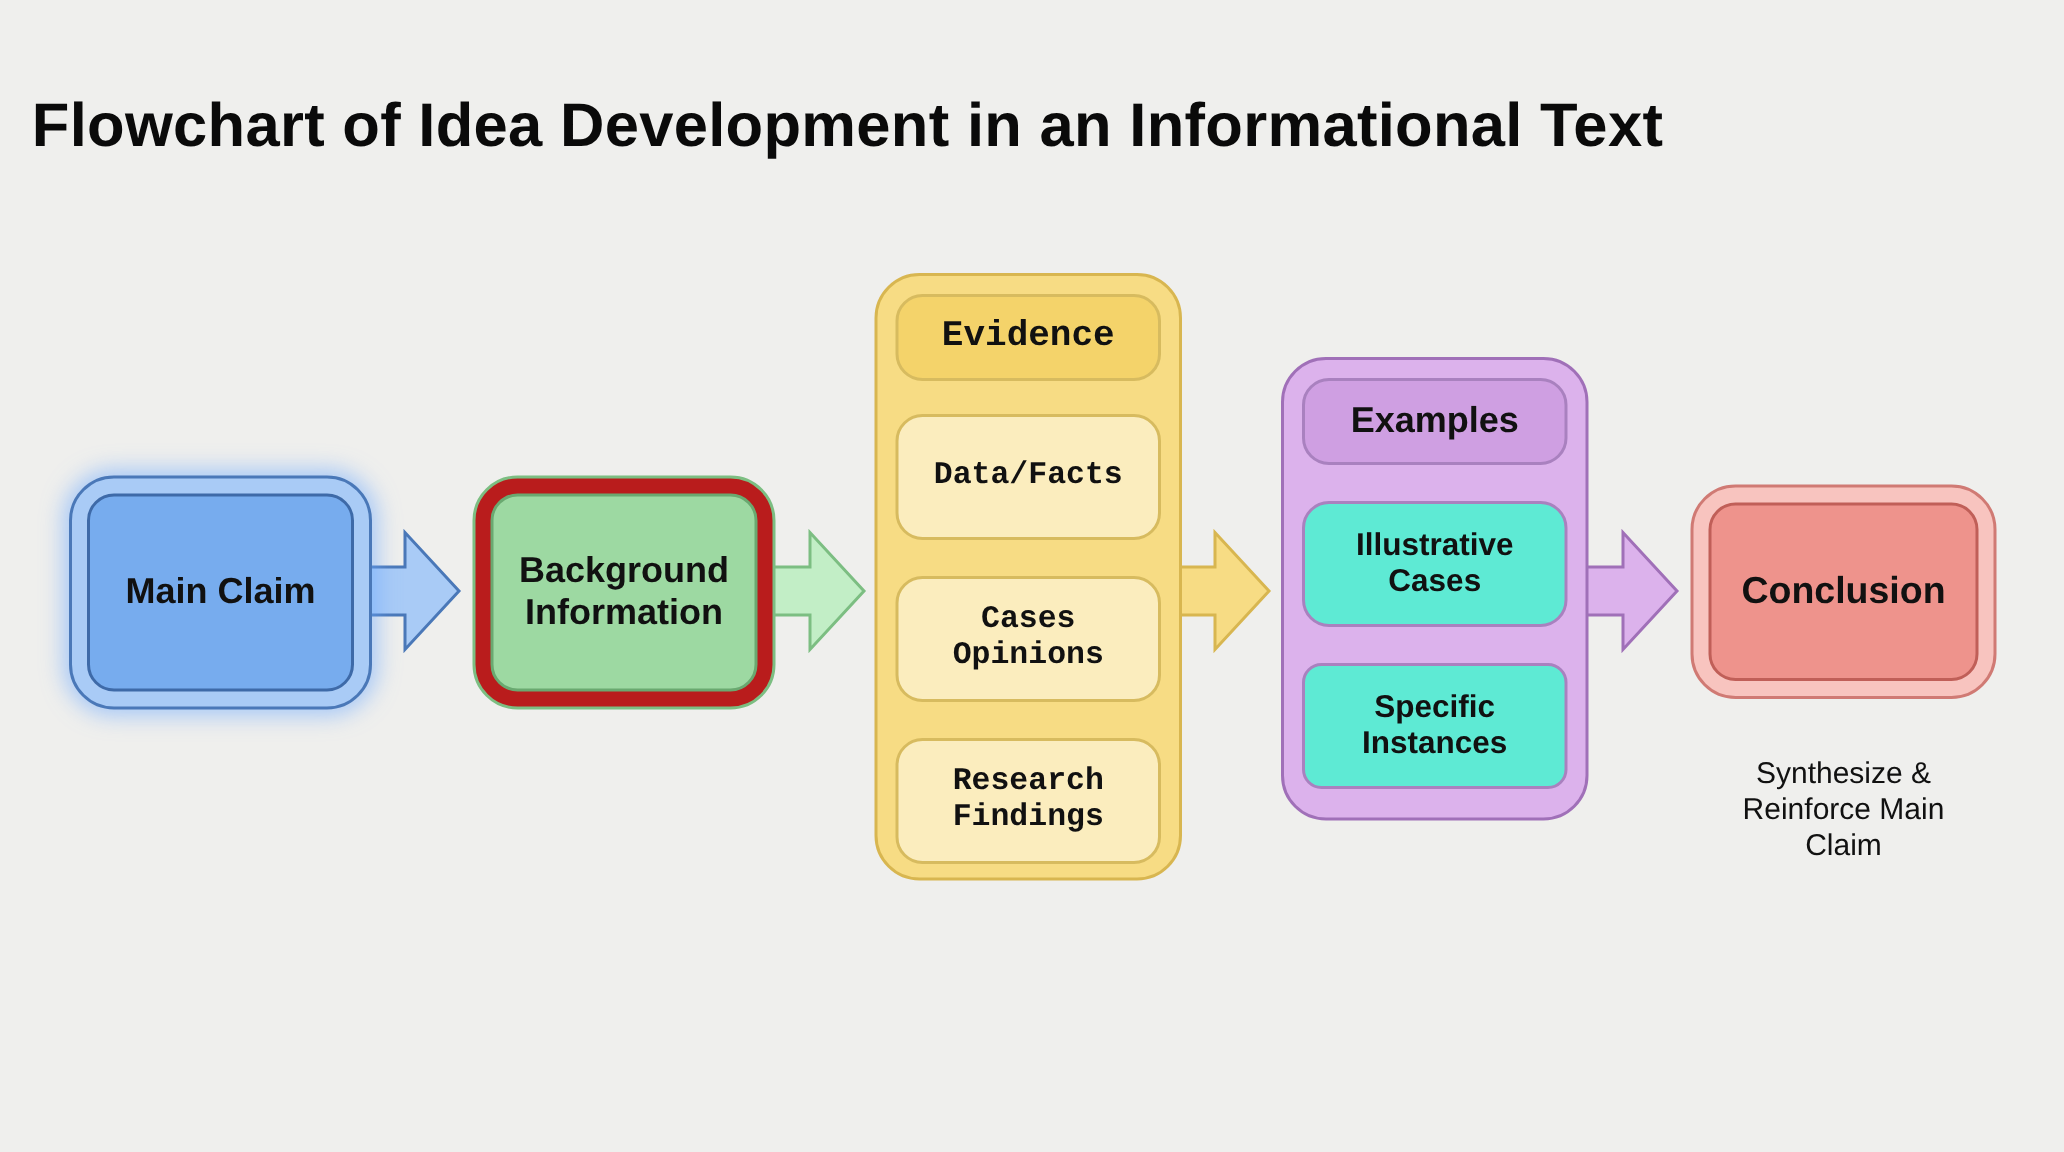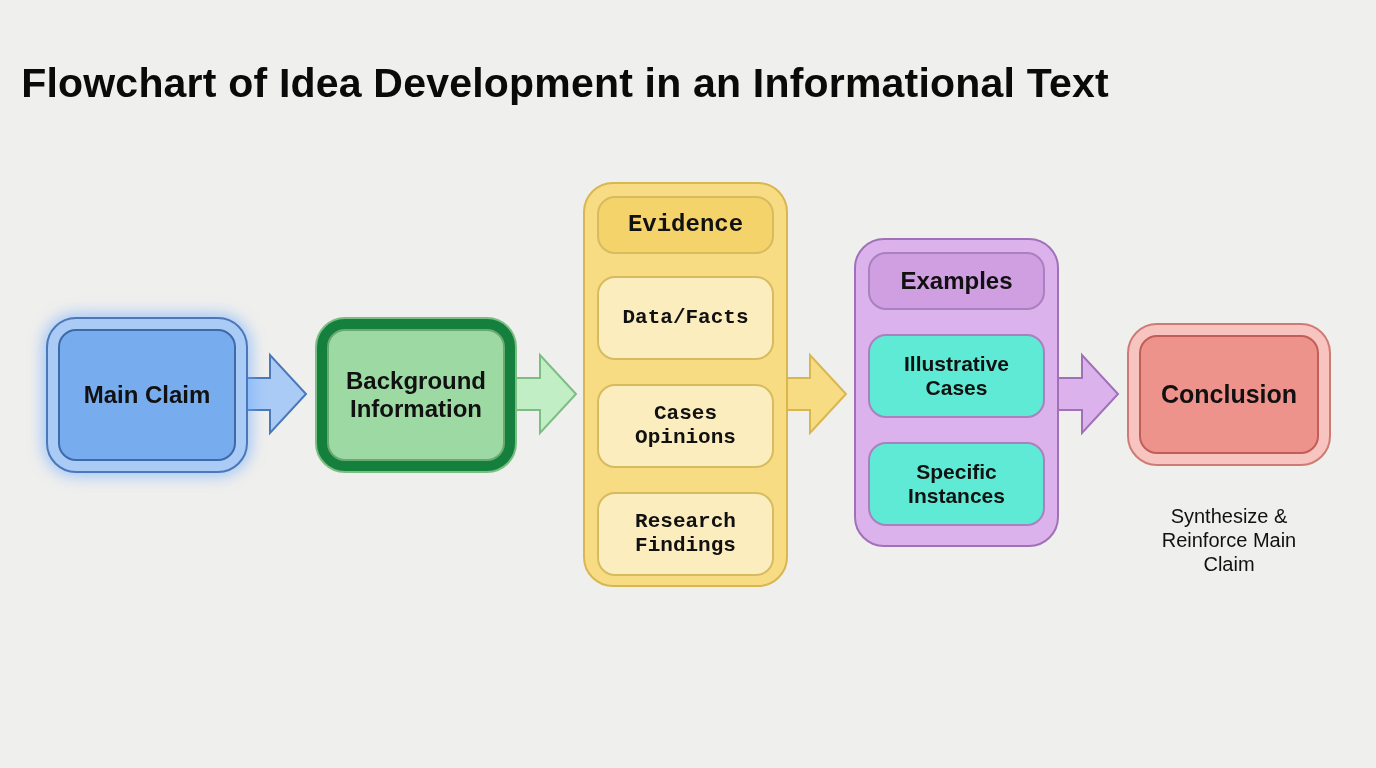--- a/index.html
+++ b/index.html
@@ -18,21 +18,21 @@
   .inner {
     position:absolute; box-sizing:border-box; border-radius:18px; border:2px solid;
     display:flex; align-items:center; justify-content:center; text-align:center;
     font-weight:bold; color:#111; line-height:1.15;
   }
   
   .mc-outer { left:46px; top:317px; width:202px; height:156px; background:#a9cbf6; border-color:#4a78b8;
     box-shadow:0 0 14px 4px rgba(110,170,255,0.55); }
   .mc-inner { left:10px; top:10px; width:178px; height:132px; background:#77acee; border-color:#3e6aa8; font-size:24px; }
   
-  .bg-outer { left:315px; top:317px; width:202px; height:156px; background:#15803d; border-color:#7cbe82; }
+  .bg-outer { left:315px; top:317px; width:202px; height:156px; background:#b91c1c; border-color:#7cbe82; }
   .bg-inner { left:10px; top:10px; width:178px; height:132px; background:#9dd9a2; border-color:#6aa970; font-size:24px; }
   
   .ev-outer { left:583px; top:182px; width:205px; height:405px; background:#f7dc84; border-color:#d8b650;font-family:Liberation Mono, monospace; }
   .ev-item { left:12px; width:177px; border-color:#d7bb5f; background:#fbedbe; font-size:21px; }
   .ev-head { background:#f4d36a; font-size:24px; height:58px; }
   
   .ex-outer { left:854px; top:238px; width:205px; height:309px; background:#dcb2ec; border-color:#a070b8; }
   .ex-item { left:12px; width:177px; border-color:#a981bf; background:#5eead4; font-size:21px; }
   .ex-head { background:#cf9fe2; font-size:24px; height:58px; }
   
@@ -70,19 +70,19 @@
 <div class="box outer ev-outer">
   <div class="inner ev-item ev-head" style="top:12px;">Evidence</div>
   <div class="inner ev-item" style="top:92px; height:84px;">Data/Facts</div>
   <div class="inner ev-item" style="top:200px; height:84px; padding:0 40px;">Cases Opinions</div>
   <div class="inner ev-item" style="top:308px; height:84px; padding:15px 40px;">Research Findings</div>
 </div>
 
 <div class="box outer ex-outer">
   <div class="inner ex-item ex-head" style="top:12px;">Examples</div>
   <div class="inner ex-item" style="top:94px; height:84px; padding:0 30px;">Illustrative Cases</div>
-  <div class="inner ex-item" style="top:202px; height:84px; padding:0 36px;">Specific Instances</div>
+  <div class="inner ex-item" style="top:202px; height:84px; padding:0 36px;border-radius:13px;">Specific Instances</div>
 </div>
 
 <div class="box outer cc-outer">
   <div class="inner cc-inner">Conclusion</div>
 </div>
 <div class="caption" style="padding:0 22px; box-sizing:border-box;margin-top:28px;">Synthesize &amp; Reinforce Main Claim</div>
 
 </body></html>

